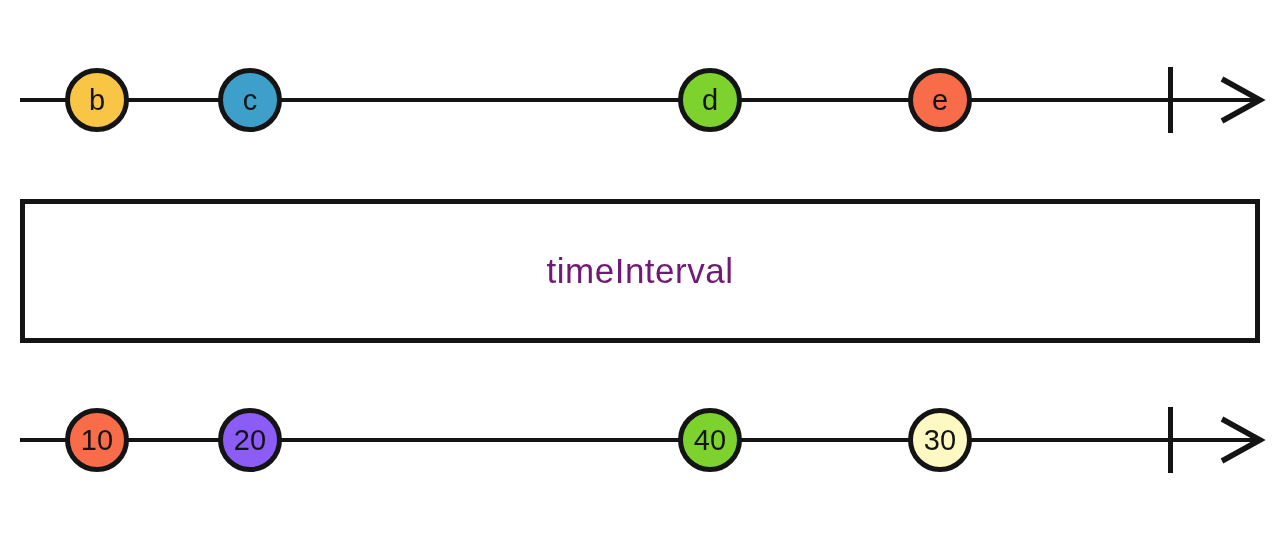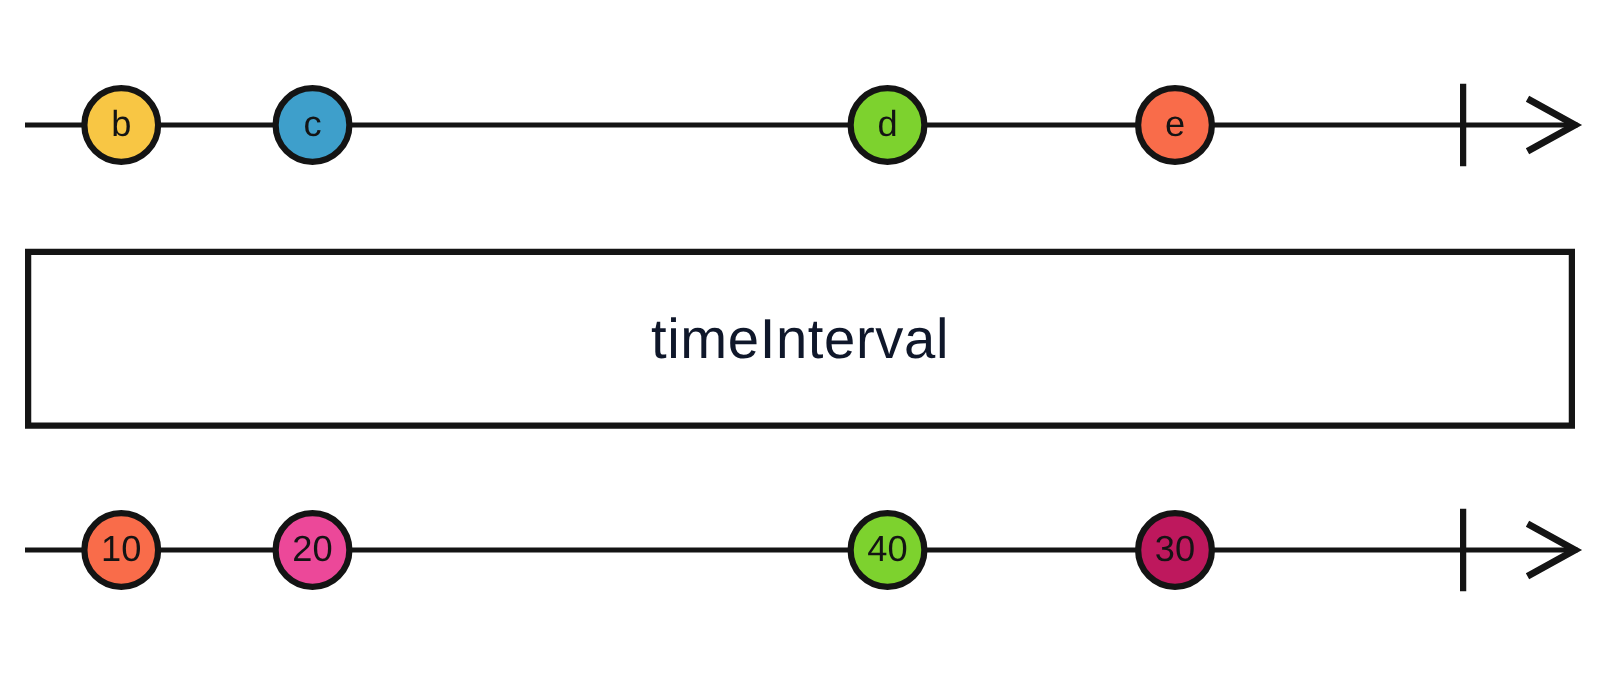--- a/index.html
+++ b/index.html
@@ -74,22 +74,22 @@
     width: 1240px;
     height: 144px;
     box-sizing: border-box;
     border: 5px solid #141414;
     background: #ffffff;
     display: flex;
     align-items: center;
     justify-content: center;
   }
   .op-label {
-    font-size: 45px;
-    color: #0f172a;
+    font-size: 35px;
+    color: #701a75;
     letter-spacing: 0.5px;
   }
 </style>
 </head>
 <body>
 
 <div class="canvas">
 
   <div class="timeline timeline-top">
     <div class="tl-line"></div>
@@ -116,27 +116,27 @@
   <div class="op-box">
     <span class="op-label">timeInterval</span>
   </div>
 
   <div class="timeline timeline-bottom">
     <div class="tl-line"></div>
 
     <div class="marble m0" style="background-color: rgb(249, 108, 74);">
       <span class="marble-label">10</span>
     </div>
-    <div class="marble m1" style="background-color: #ec4899;">
+    <div class="marble m1" style="background-color: #8b5cf6;">
       <span class="marble-label">20</span>
     </div>
     <div class="marble m2" style="background-color: rgb(125, 210, 46);">
       <span class="marble-label">40</span>
     </div>
-    <div class="marble m3" style="background-color: #be185d;">
+    <div class="marble m3" style="background-color: #fef9c3;">
       <span class="marble-label">30</span>
     </div>
 
     <div class="complete-bar"></div>
     <svg class="arrow" width="50" height="52" viewBox="0 0 50 52">
       <polyline points="6,5 44,26 6,47" fill="none" stroke="#141414" stroke-width="5.5"></polyline>
     </svg>
   </div>
 
 </div>

